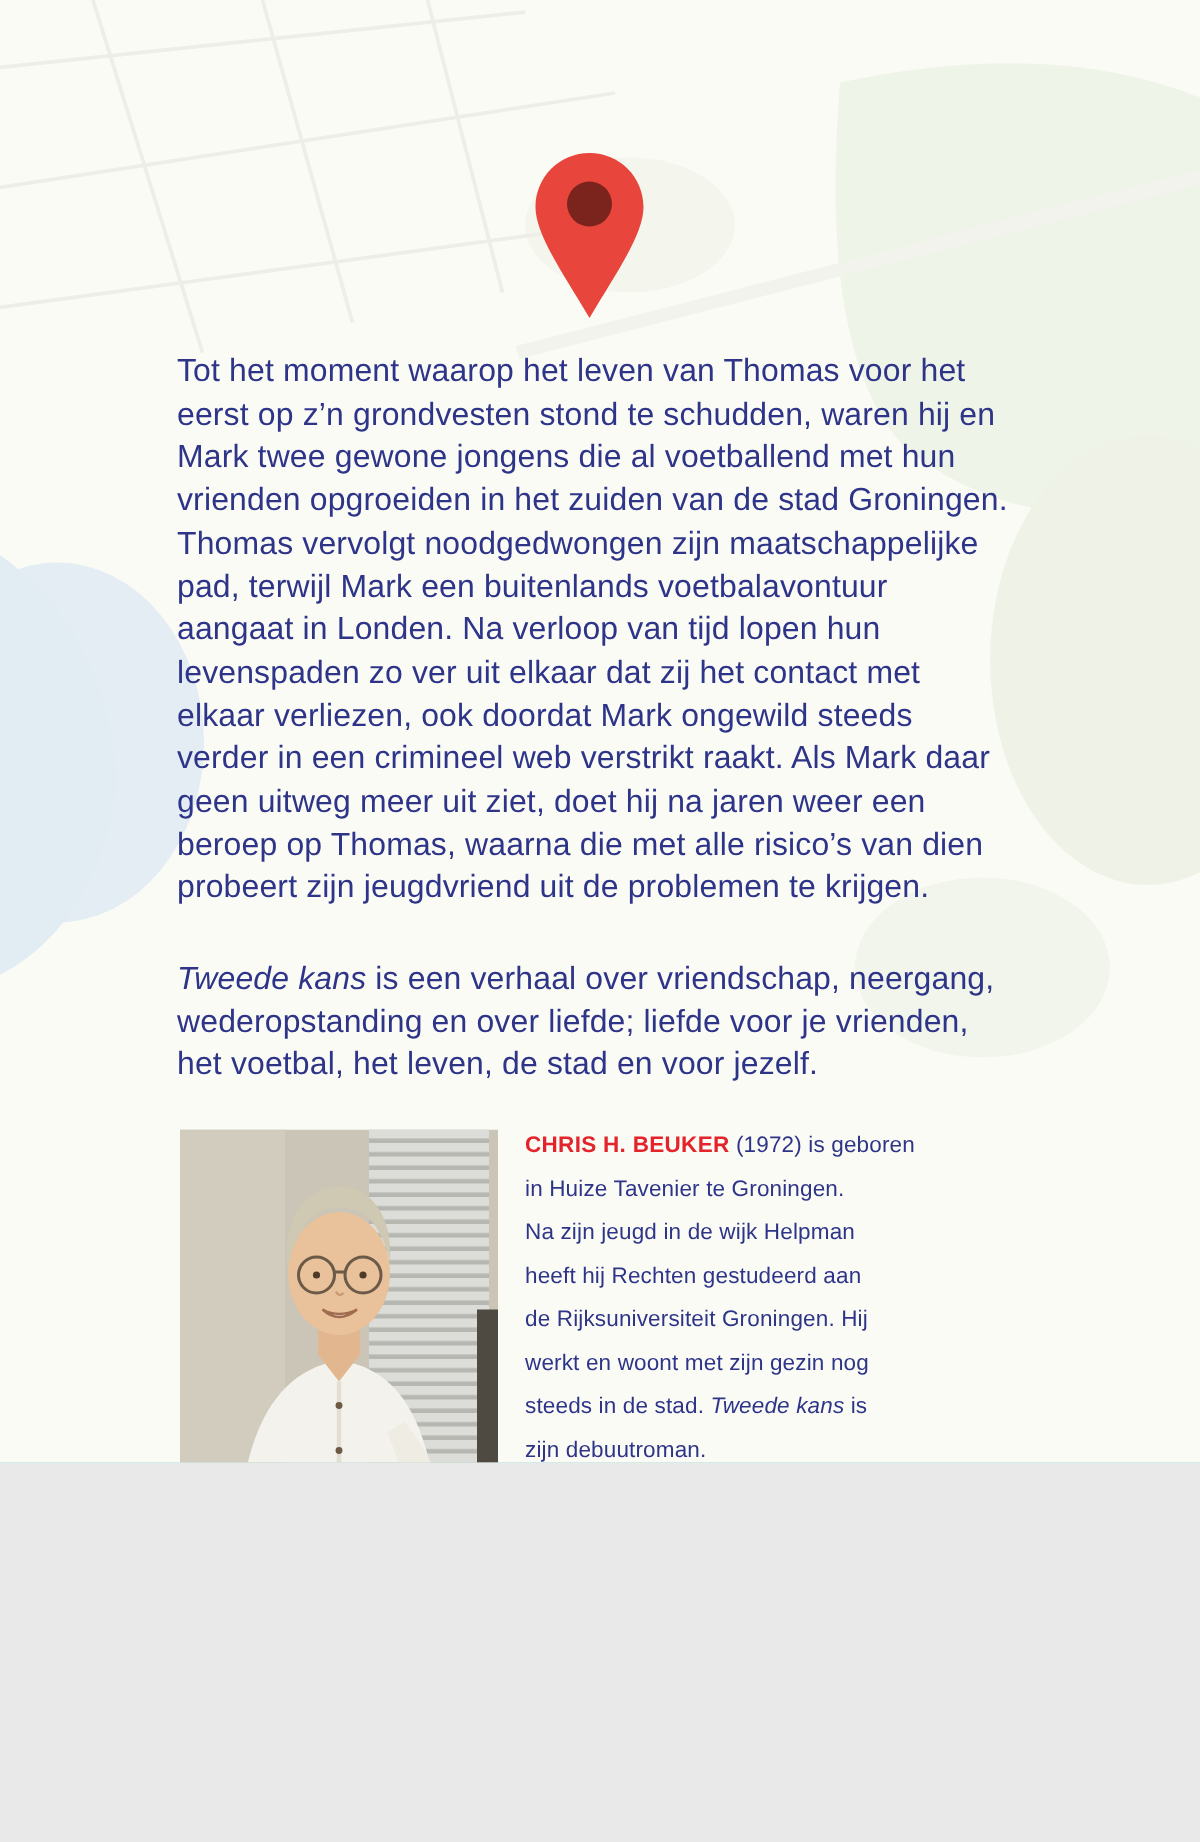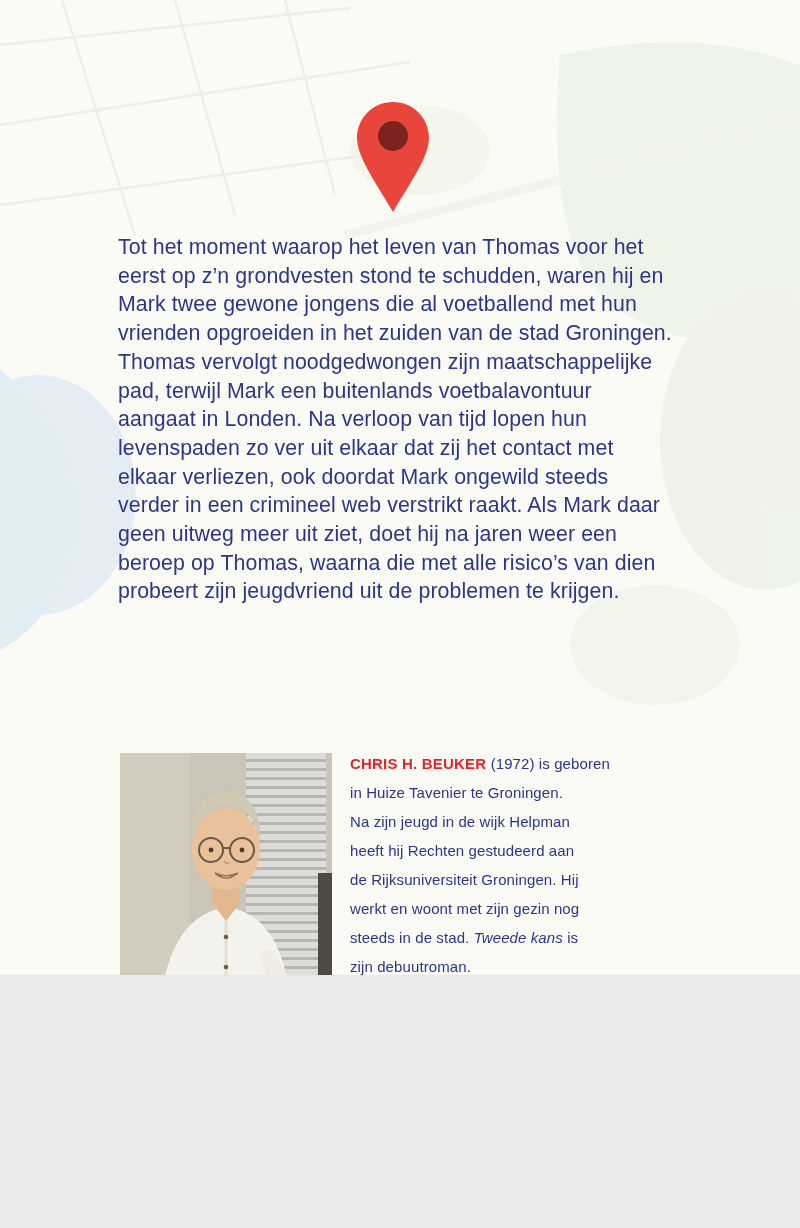--- a/index.html
+++ b/index.html
@@ -106,20 +106,23 @@
 Thomas vervolgt noodgedwongen zijn maatschappelijke
 pad, terwijl Mark een buitenlands voetbalavontuur
 aangaat in Londen. Na verloop van tijd lopen hun
 levenspaden zo ver uit elkaar dat zij het contact met
 elkaar verliezen, ook doordat Mark ongewild steeds
 verder in een crimineel web verstrikt raakt. Als Mark daar
 geen uitweg meer uit ziet, doet hij na jaren weer een
 beroep op Thomas, waarna die met alle risico’s van dien
 probeert zijn jeugdvriend uit de problemen te krijgen.</div>
 
+  <div class="synopsis-2"><span class="italic">Tweede kans</span><span> is een verhaal over vriendschap, neergang,
+wederopstanding en over liefde; liefde voor je vrienden,
+het voetbal, het leven, de stad en voor jezelf.</span></div>
 
   <svg class="author-photo" viewBox="0 0 212 282" preserveAspectRatio="none">
     <defs>
       <pattern id="blinds" width="10" height="9" patternUnits="userSpaceOnUse">
         <rect width="10" height="9" fill="#dcdcd8"></rect>
         <rect y="6" width="10" height="3" fill="#b7b7b1"></rect>
       </pattern>
     </defs>
     <rect width="212" height="282" fill="#cbc5b7"></rect>
     <rect x="0" y="0" width="70" height="282" fill="#d2ccbf"></rect>

